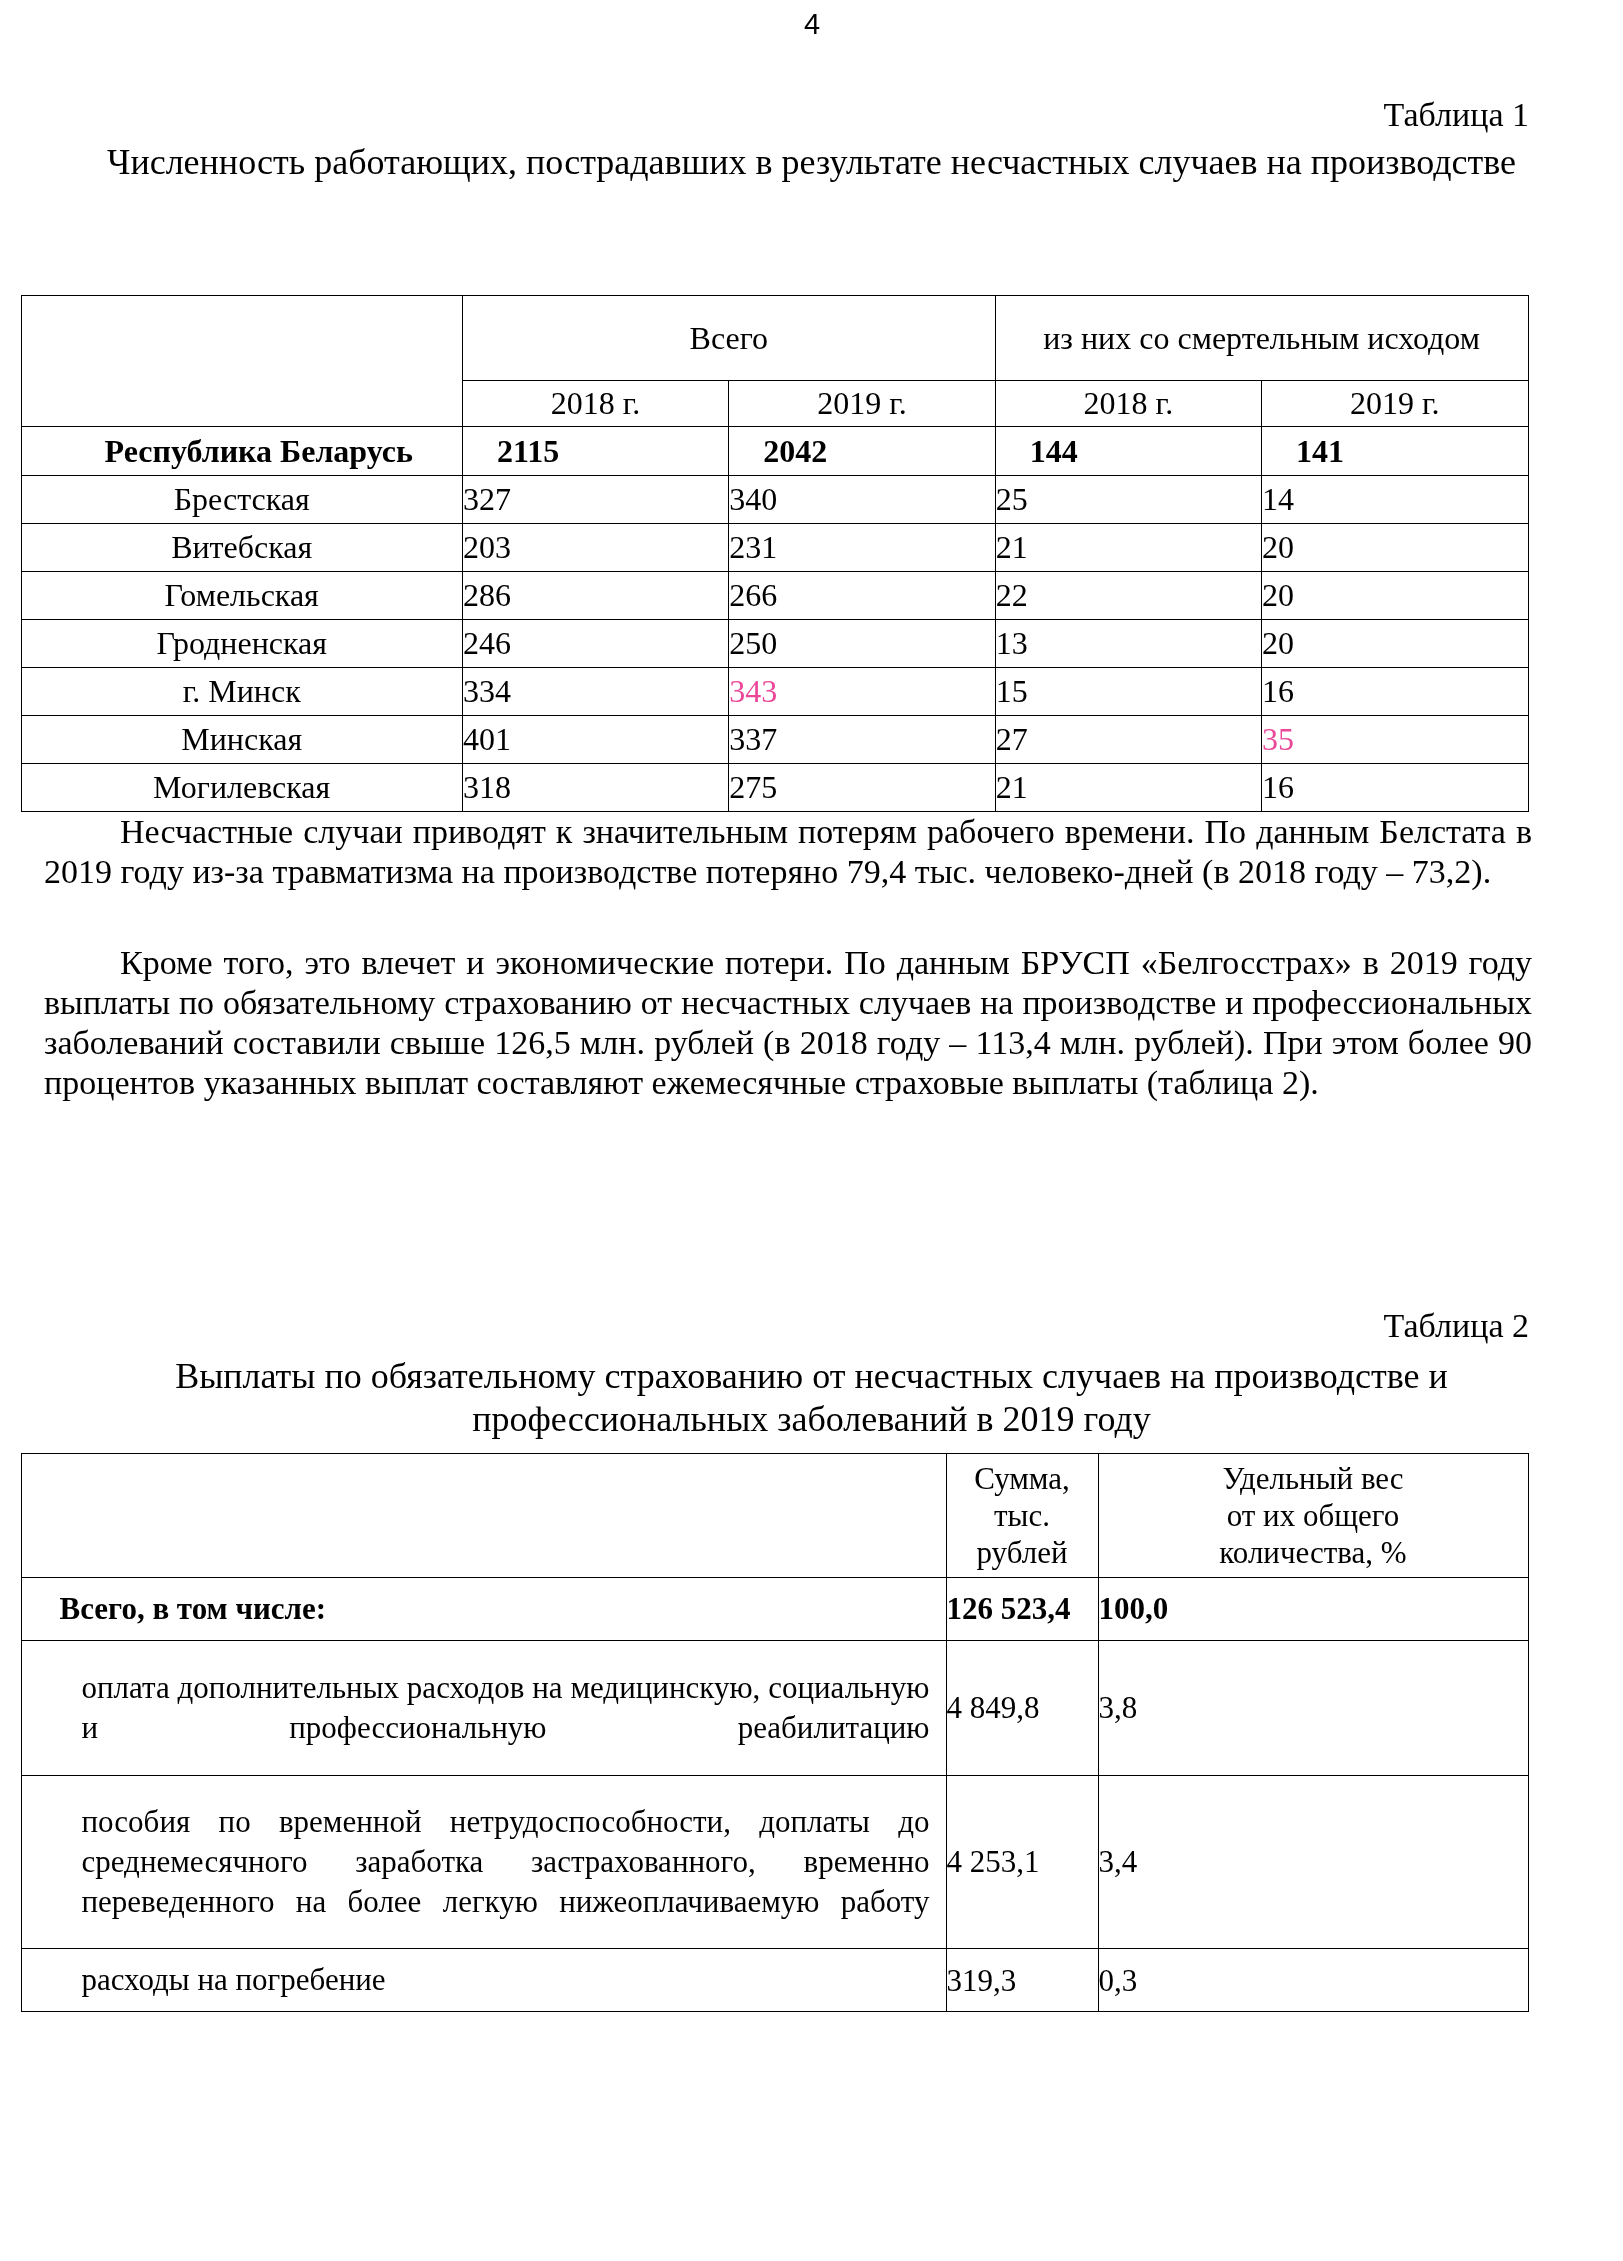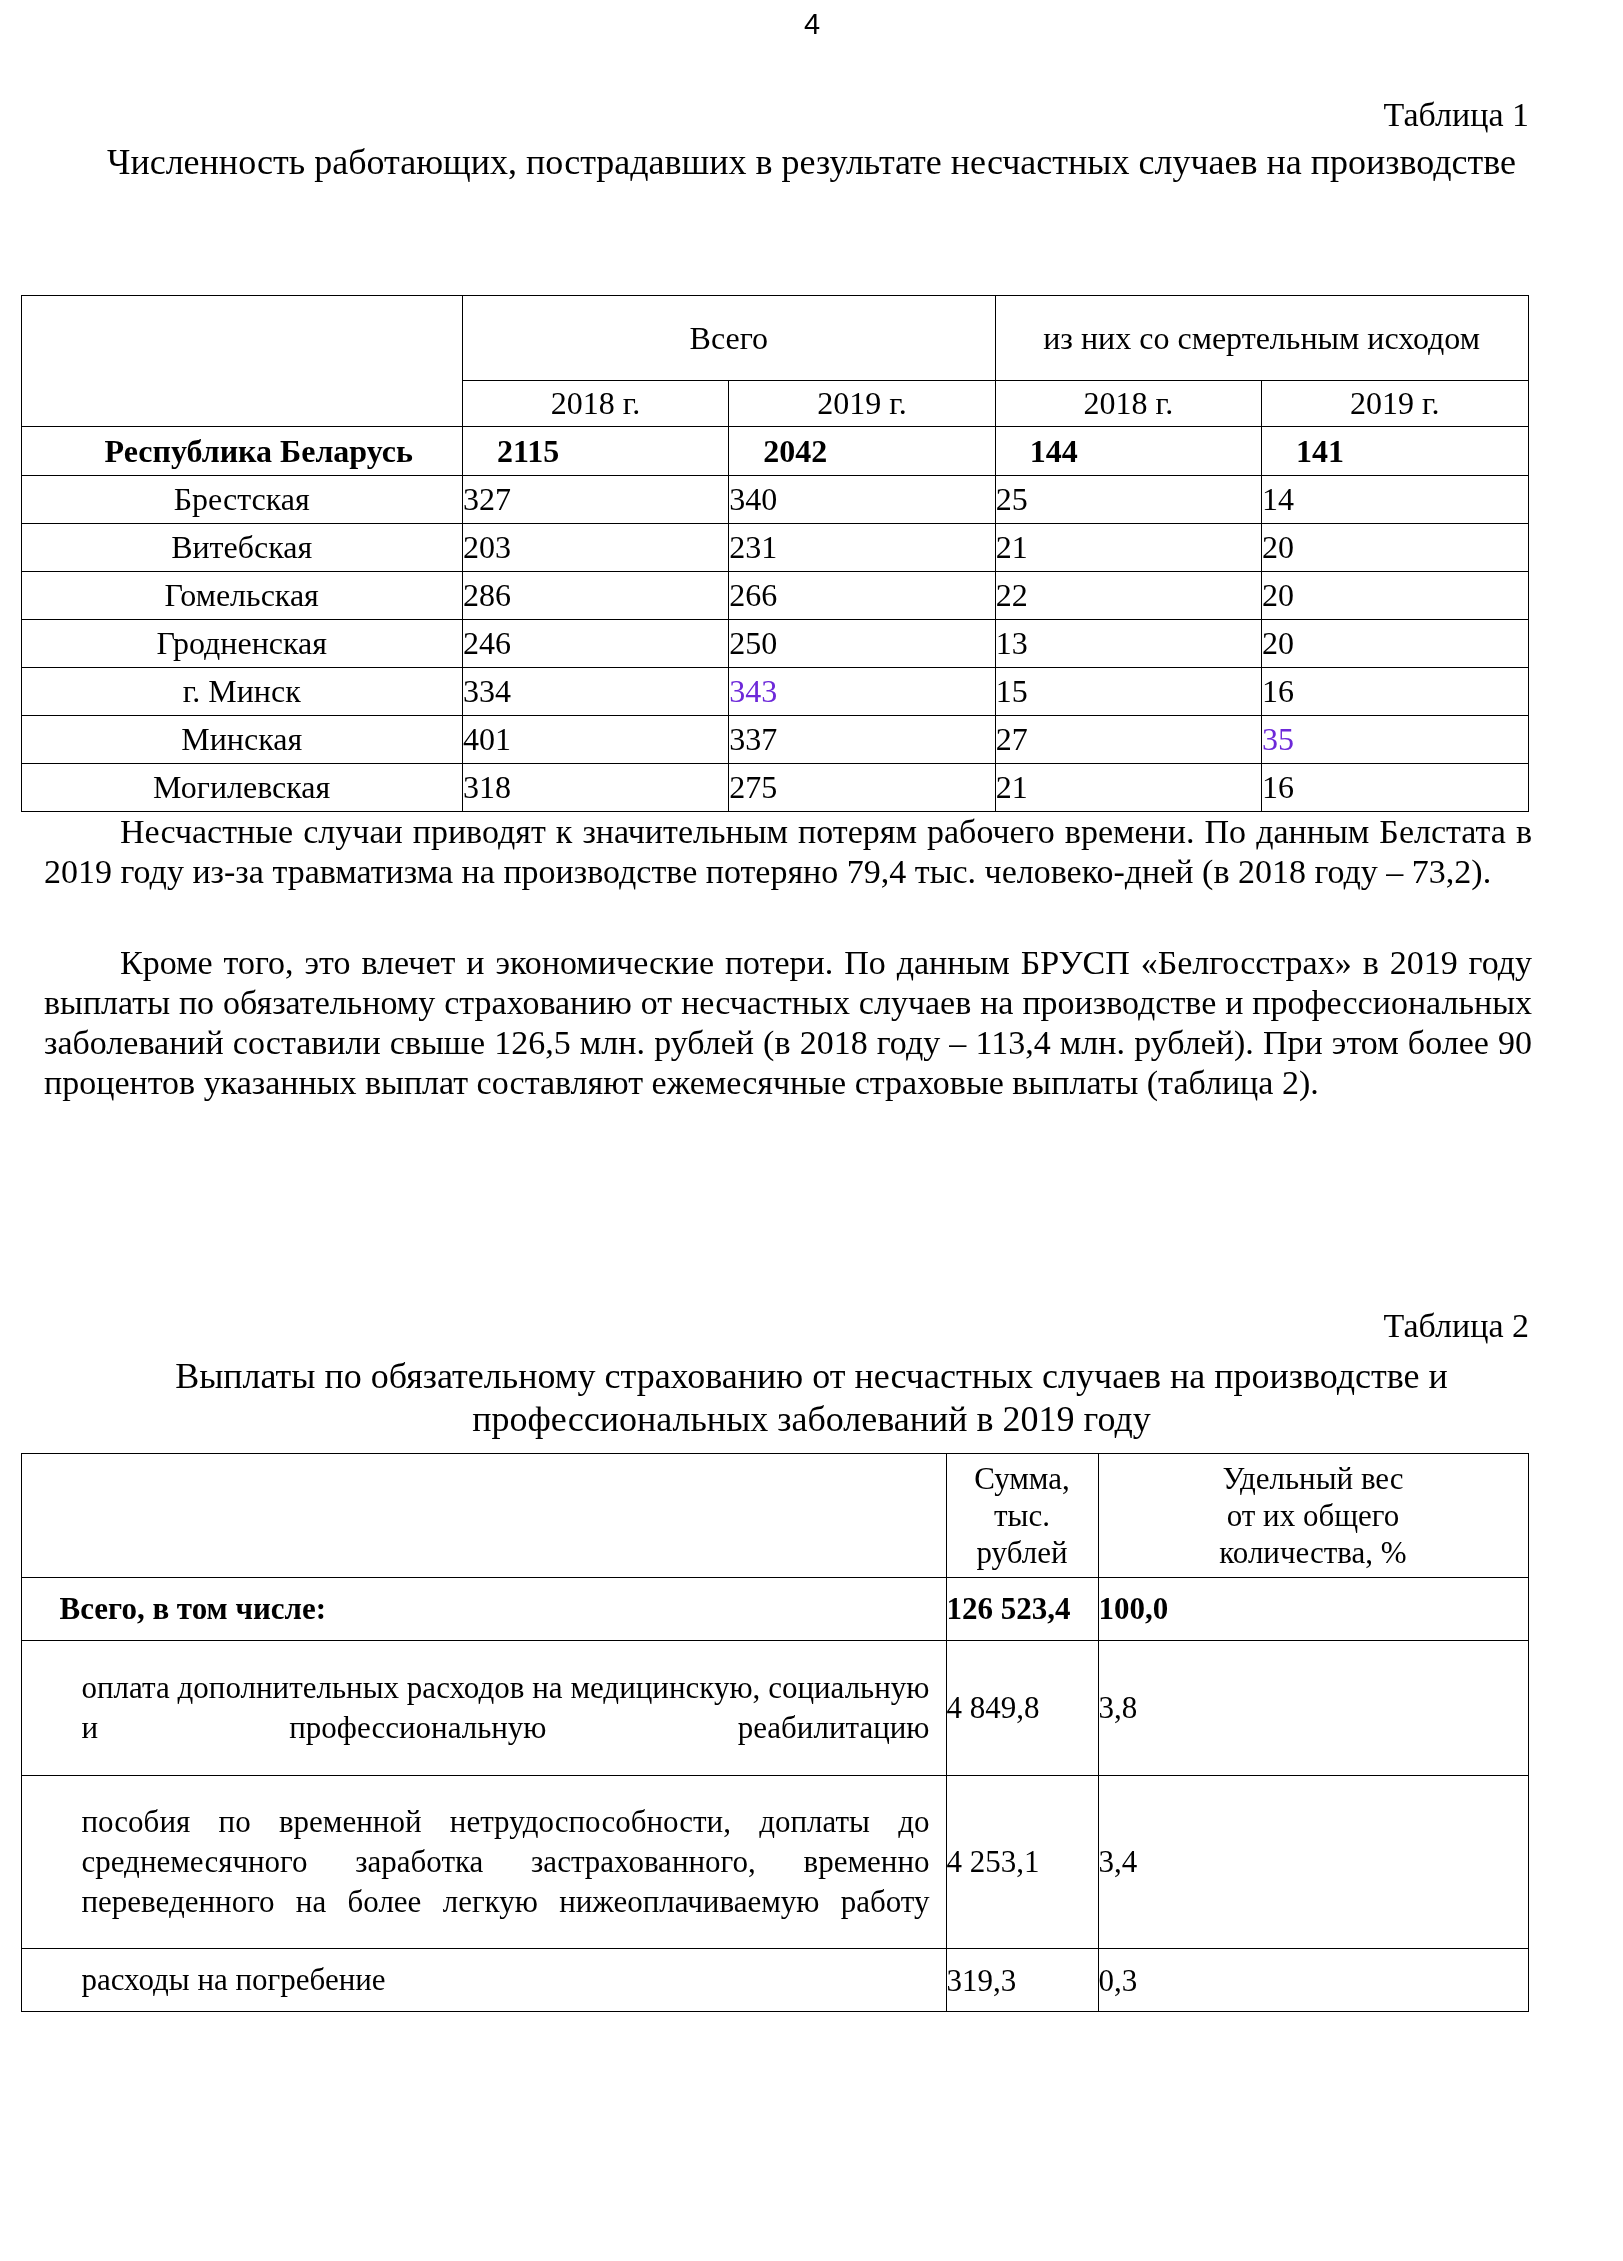--- a/index.html
+++ b/index.html
@@ -94,21 +94,21 @@
     padding-left: 0;
     font-size: 32px;
   }
   #table1 td.val {
     text-align: left;
     font-size: 32px;
   }
   #table1 tr.total td { font-weight: bold; }
   #table1 tr.data-row td { height: 47px; }
   #table1 tr.total td { height: 48px; padding-left: 34px; }
-  .red { color: #6d28d9; }
+  .red { color: #ec4899; }
 
   
   #table2 {
     left: 20.5px;
     top: 1453px;
     width: 1508px;
   }
   #table2 .c-label { width: 925px; }
   #table2 .c-sum   { width: 152px; }
   #table2 .c-pct   { width: 430px; }

